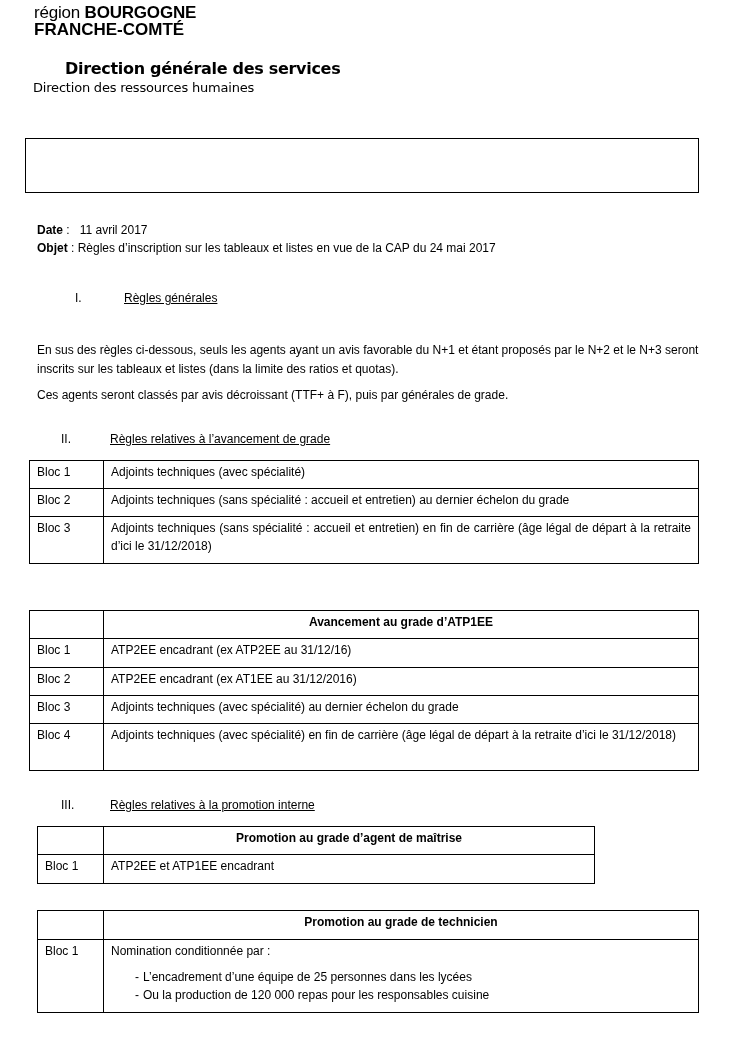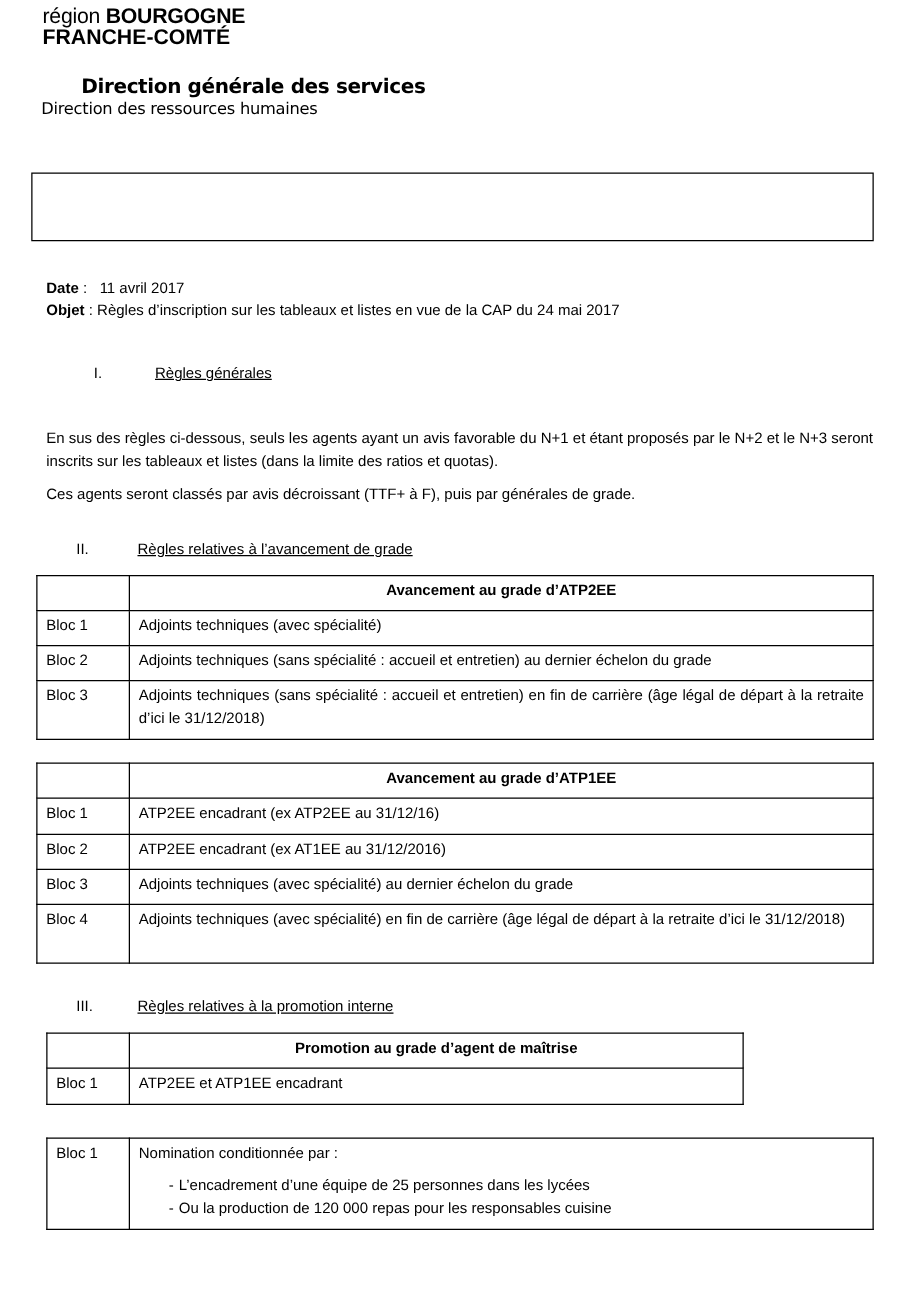--- a/index.html
+++ b/index.html
@@ -74,24 +74,20 @@
   <span class="sec-num" style="left:61px;">II.</span>
   <span class="sec-title" style="left:110px;">Règles relatives à l’avancement de grade</span>
 </div>
 
 <table class="rules" style="left:29px; top:460px; width:670px;">
   <colgroup>
       <col style="width:74px">
       <col>
     </colgroup>
   <tbody>
-      <tr style="height:28px;">
-    <td></td>
-    <td class="head">Avancement au grade d’ATP2EE</td>
-  </tr>
   <tr style="height:28px;">
     <td>Bloc 1</td>
     <td>Adjoints techniques (avec spécialité)</td>
   </tr>
   <tr style="height:28px;">
     <td>Bloc 2</td>
     <td>Adjoints techniques (sans spécialité : accueil et entretien) au dernier échelon du grade</td>
   </tr>
   <tr style="height:47px;">
     <td>Bloc 3</td>
@@ -150,20 +146,24 @@
   </tr>
 </tbody>
   </table>
 
 <table class="rules" style="left:37px; top:910px; width:662px;">
   <colgroup>
       <col style="width:66px">
       <col>
     </colgroup>
   <tbody>
+      <tr style="height:29px;">
+    <td></td>
+    <td class="head">Promotion au grade de technicien</td>
+  </tr>
   <tr style="height:73px;">
     <td>Bloc 1</td>
     <td>
       <div>Nomination conditionnée par :</div>
       <ul class="bullets">
         <li><span class="dash">-</span><span>L’encadrement d’une équipe de 25 personnes dans les lycées</span></li>
         <li><span class="dash">-</span><span>Ou la production de 120 000 repas pour les responsables cuisine</span></li>
       </ul>
     </td>
   </tr>

